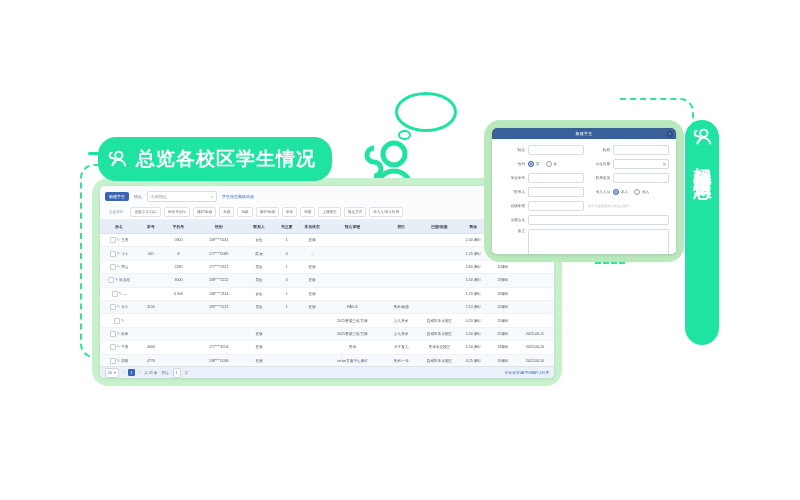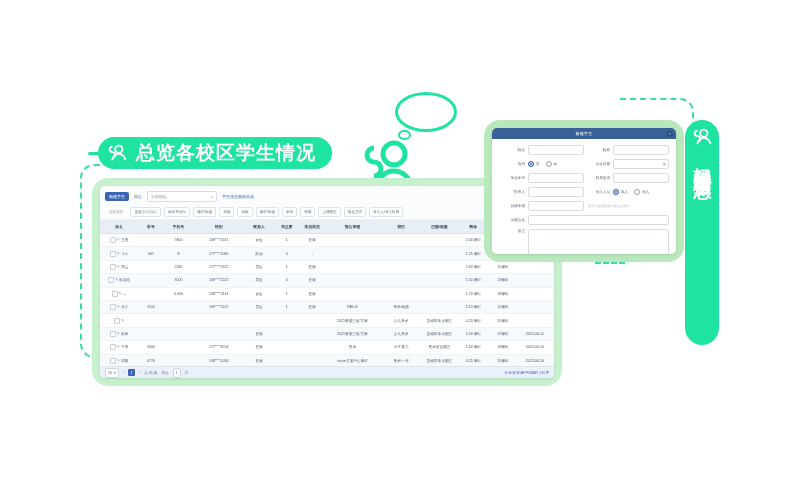--- a/index.html
+++ b/index.html
@@ -125,21 +125,21 @@
          margin-right:6px;white-space:nowrap;}
   .rdot{width:4px;height:4px;border-radius:50%;border:1px solid #9aa1ab;
         background:#fff;display:inline-block;}
   .rdot.on{border-color:#3c64b4;background:#3c64b4;box-shadow:inset 0 0 0 1px #fff;}
   .hint{font-size:3.2px;color:#b7bcc4;padding-left:4px;white-space:nowrap;}
   .farea{width:100%;height:30px;border:1px solid #d7dbe2;border-radius:2px;
          background:#fff;}
 
   
   .badge-h{
-    position:absolute;left:98px;top:137px;height:32px;
+    position:absolute;left:98px;top:137px;height:44px;
     background:#1fe3a0;border-radius:18px;display:flex;align-items:center;
     padding:0 16px 0 8px;gap:8px;
   }
   .badge-h .txt{color:#ffffff;font-size:19px;font-weight:bold;letter-spacing:1px;
                 white-space:nowrap;}
   .badge-v{
     position:absolute;left:685px;top:120px;width:34px;height:225px;
     background:#1fe3a0;border-radius:18px;display:flex;flex-direction:column;
     align-items:center;padding-top:6px;box-sizing:border-box;gap:4px;
   }

